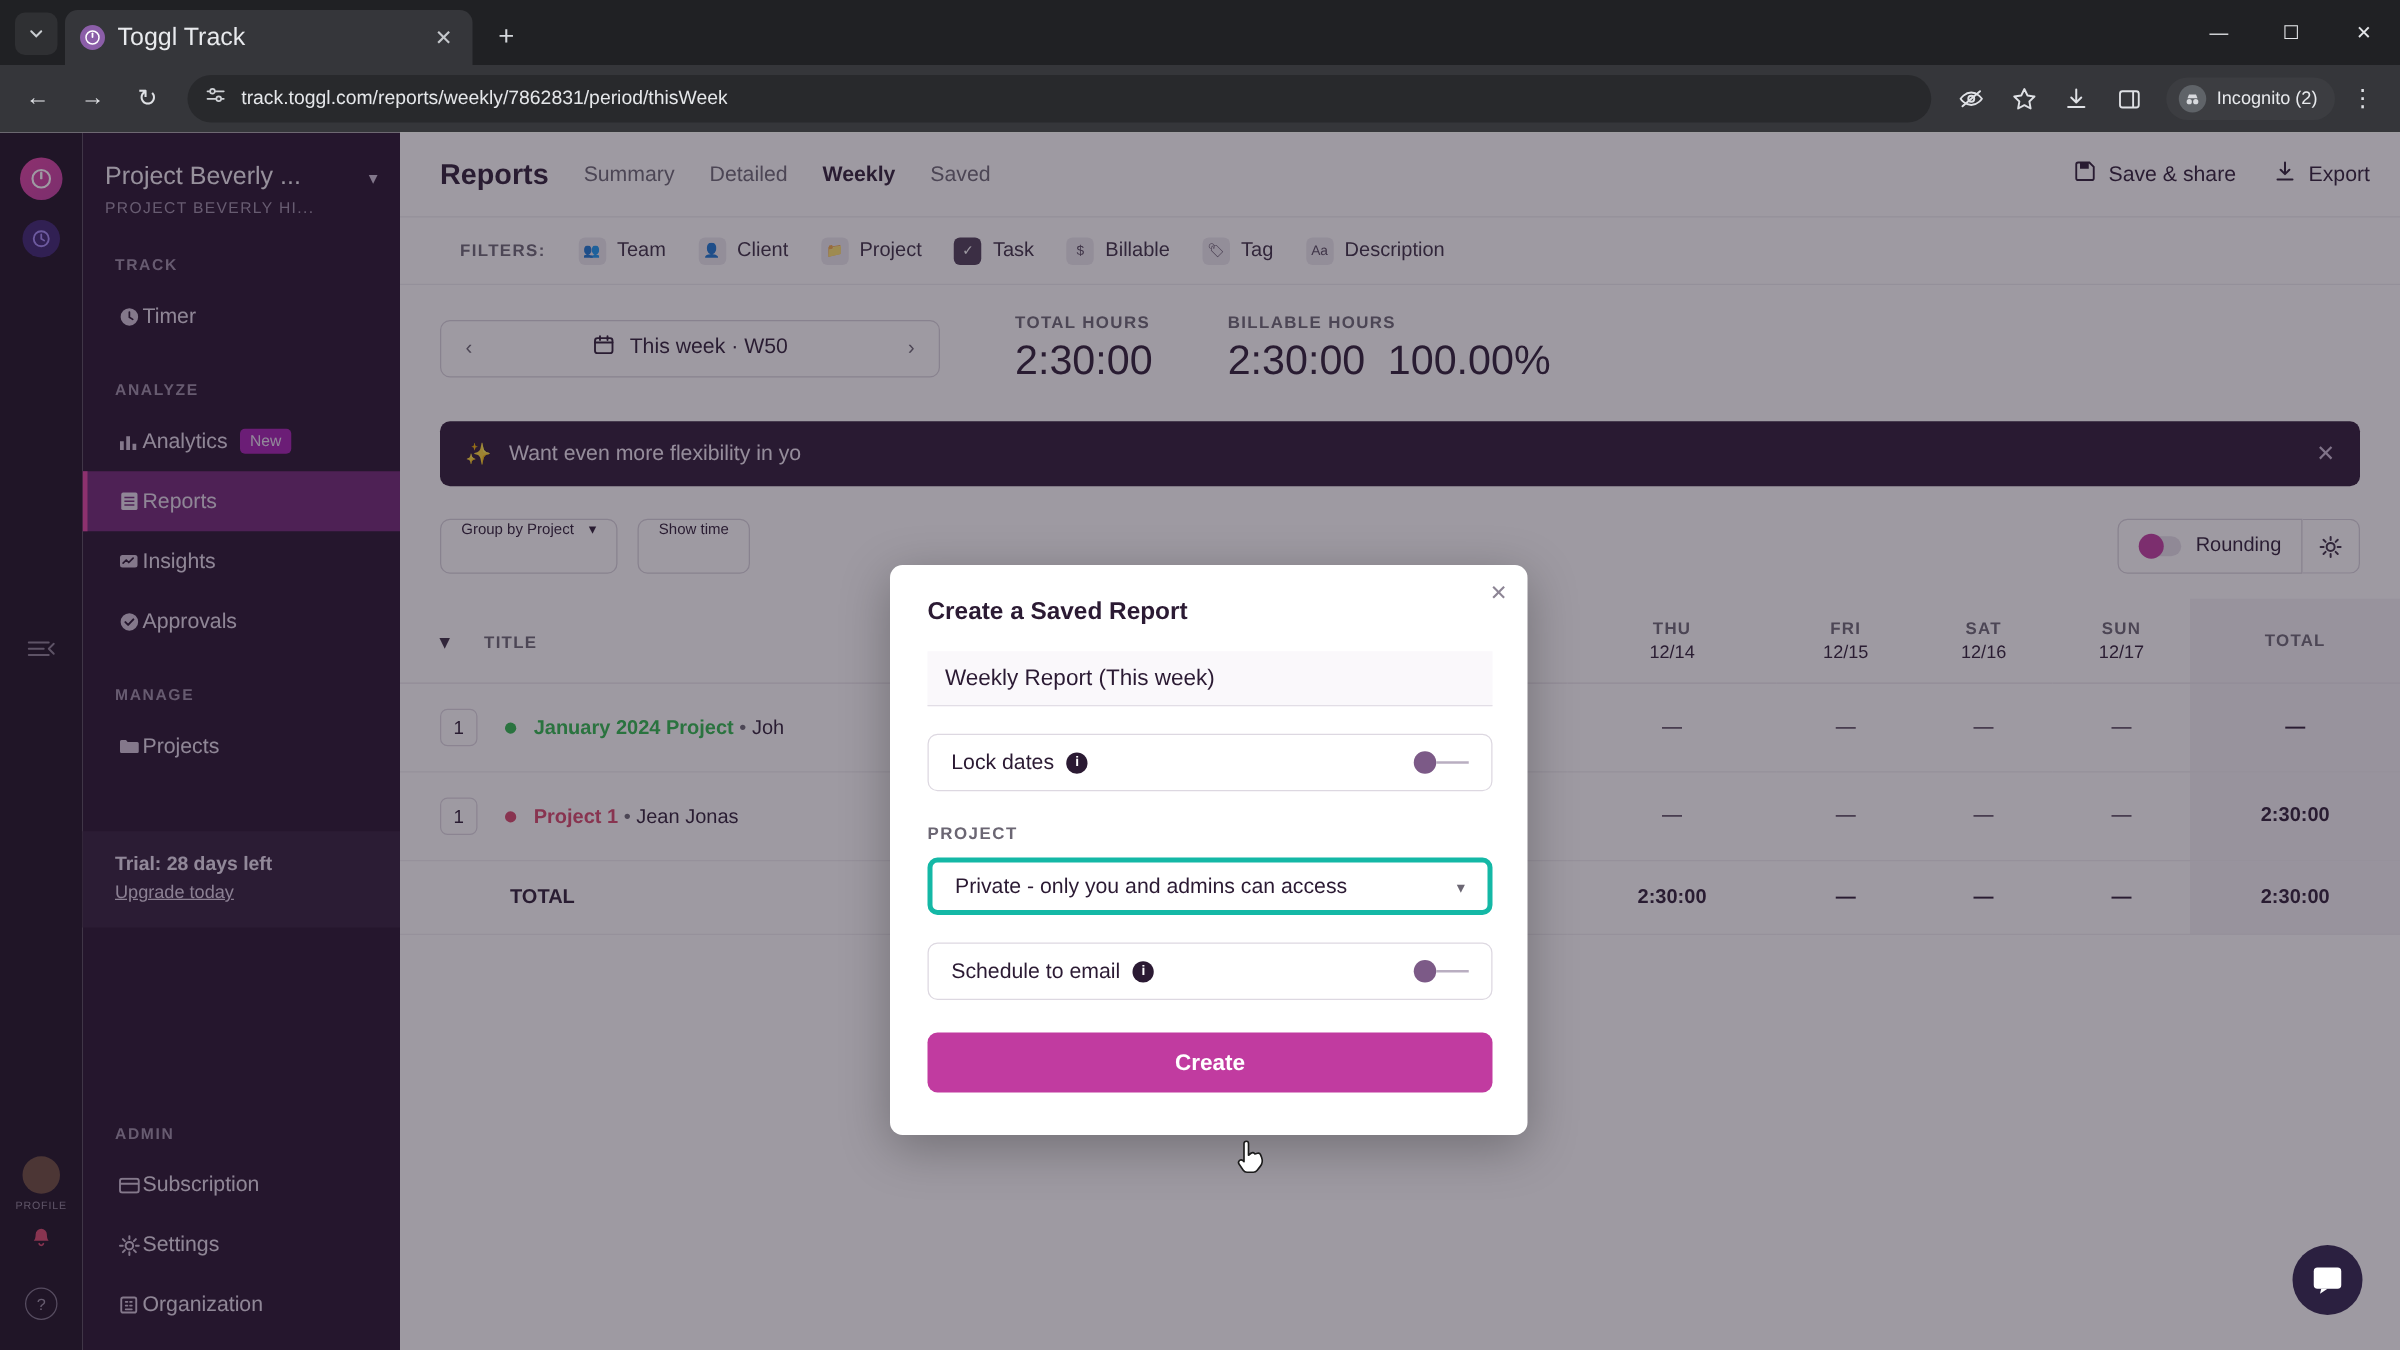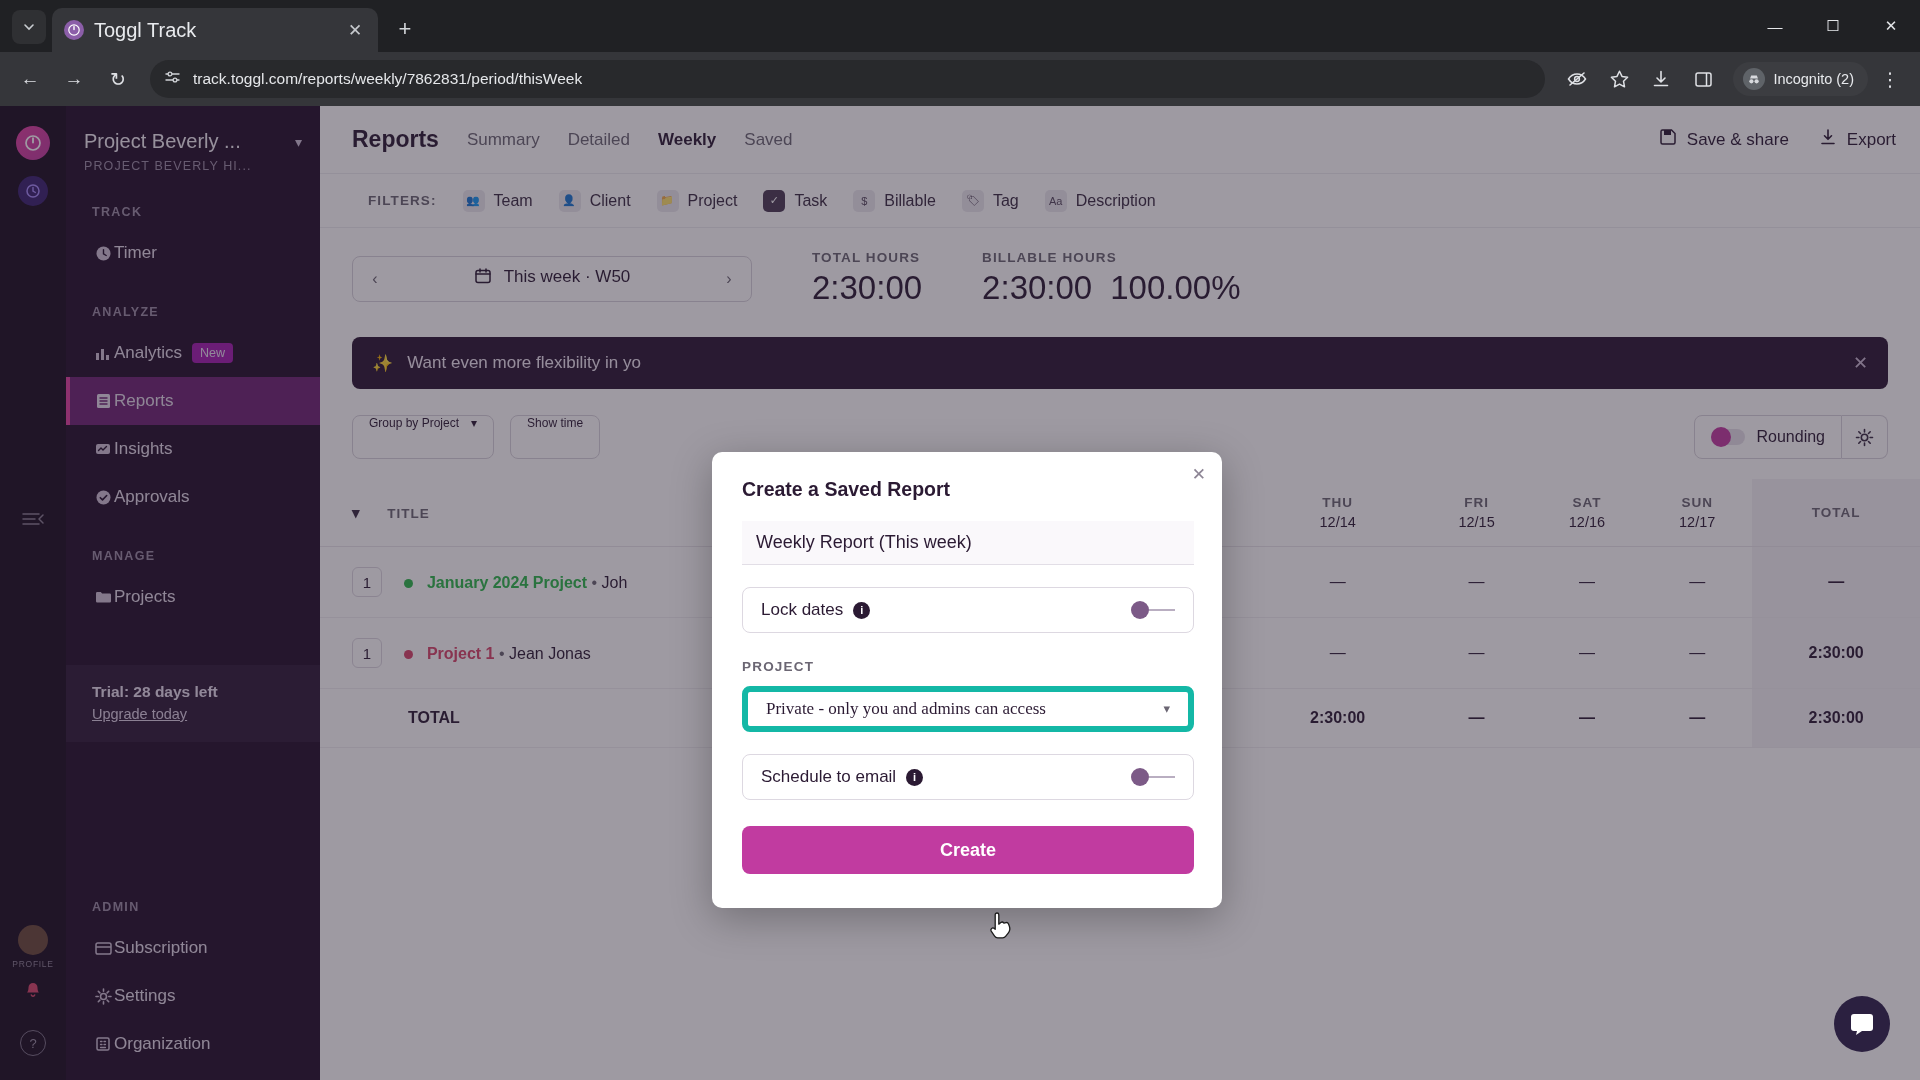--- a/index.html
+++ b/index.html
@@ -152,22 +152,22 @@
   .field-box {
     margin-top:22px; width:452px; height:46px; border:1px solid #ddd8e1; border-radius:8px;
     display:flex; align-items:center; padding:0 18px; font-size:17px; color:#2b1a33;
   }
   .info-i { width:17px; height:17px; border-radius:50%; background:#2b1a33; color:#fff; font-size:11px; font-weight:bold; display:inline-flex; align-items:center; justify-content:center; margin-left:10px; }
   .sw { margin-left:auto; width:44px; height:18px; display:flex; align-items:center; }
   .sw b { width:18px; height:18px; border-radius:50%; background:#7c5a87; display:block; }
   .sw i { flex:1; height:2px; background:#b9aec1; display:block; }
   .sec-lbl { margin-top:26px; font-size:13.5px; letter-spacing:1.2px; color:#6b6673; font-weight:bold; }
   .select-box {
-    margin-top:12px; width:452px; height:46px; border:6px solid #14b8a6; border-radius:8px;
-    display:flex; align-items:center; padding:0 18px; font-size:17px; color:#2b1a33;font-family:Liberation Serif, serif;
+    margin-top:12px; width:452px; height:46px; border:4px solid #14b8a6; border-radius:8px;
+    display:flex; align-items:center; padding:0 18px; font-size:17px; color:#2b1a33;
   }
   .select-chev { margin-left:auto; color:#6b6673; font-size:13px; }
   .create-btn {
     margin-top:26px; width:452px; height:48px; border-radius:8px; border:none;
     background:#c13ba0; color:#fff; font-size:18px; font-weight:bold;
     font-family:"Liberation Sans", sans-serif; cursor:pointer;
   }
   .cursor { position:absolute; left:988px; top:804px; z-index:40; pointer-events:none; }
   .intercom { position:absolute; right:30px; bottom:28px; width:56px; height:56px; border-radius:50%; background:#2b2040; display:flex; align-items:center; justify-content:center; z-index:22; }
 </style>

